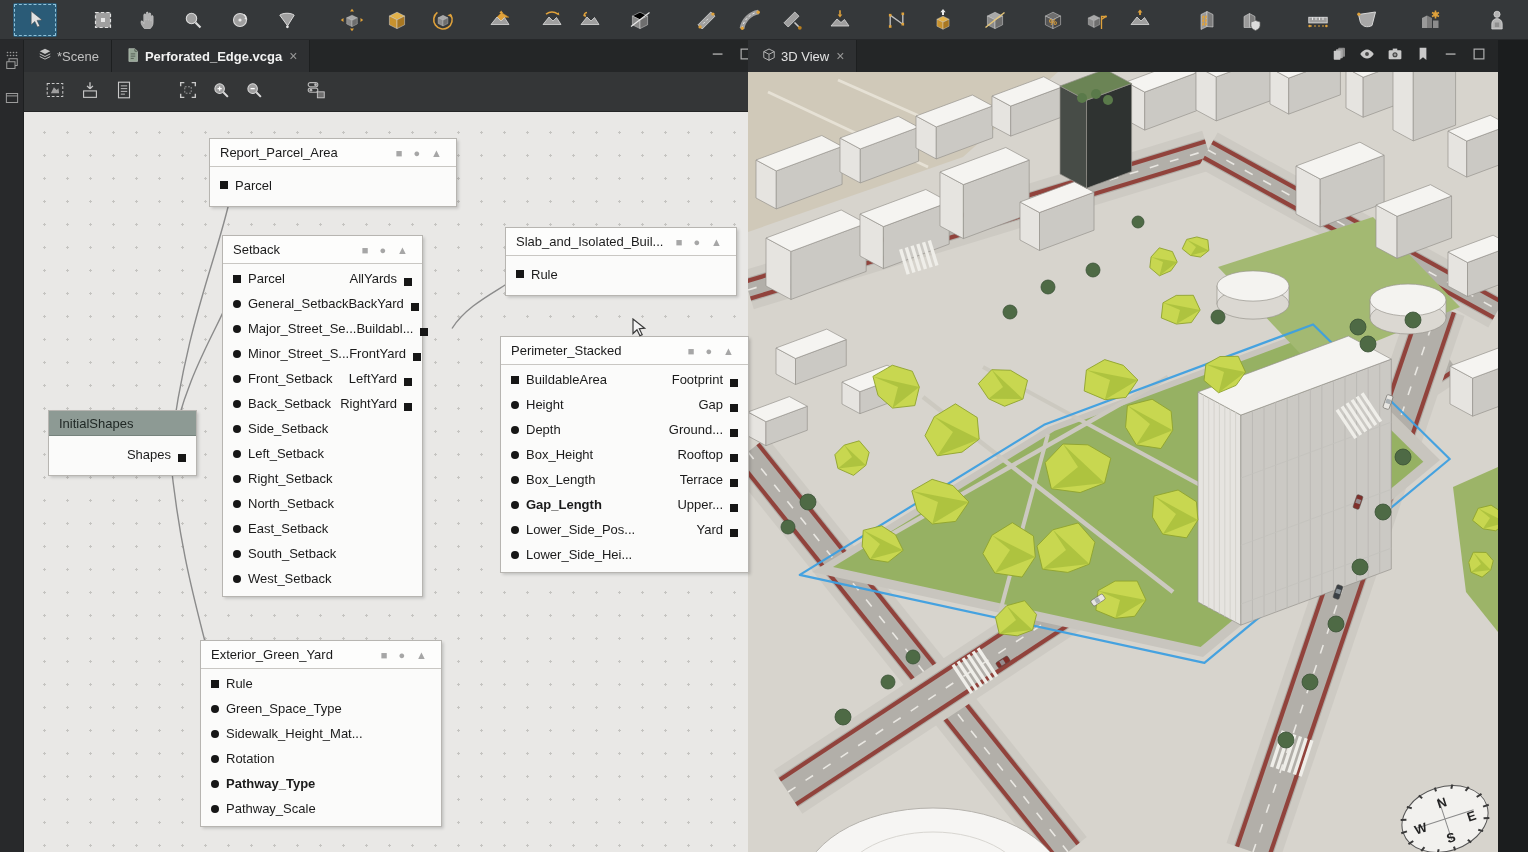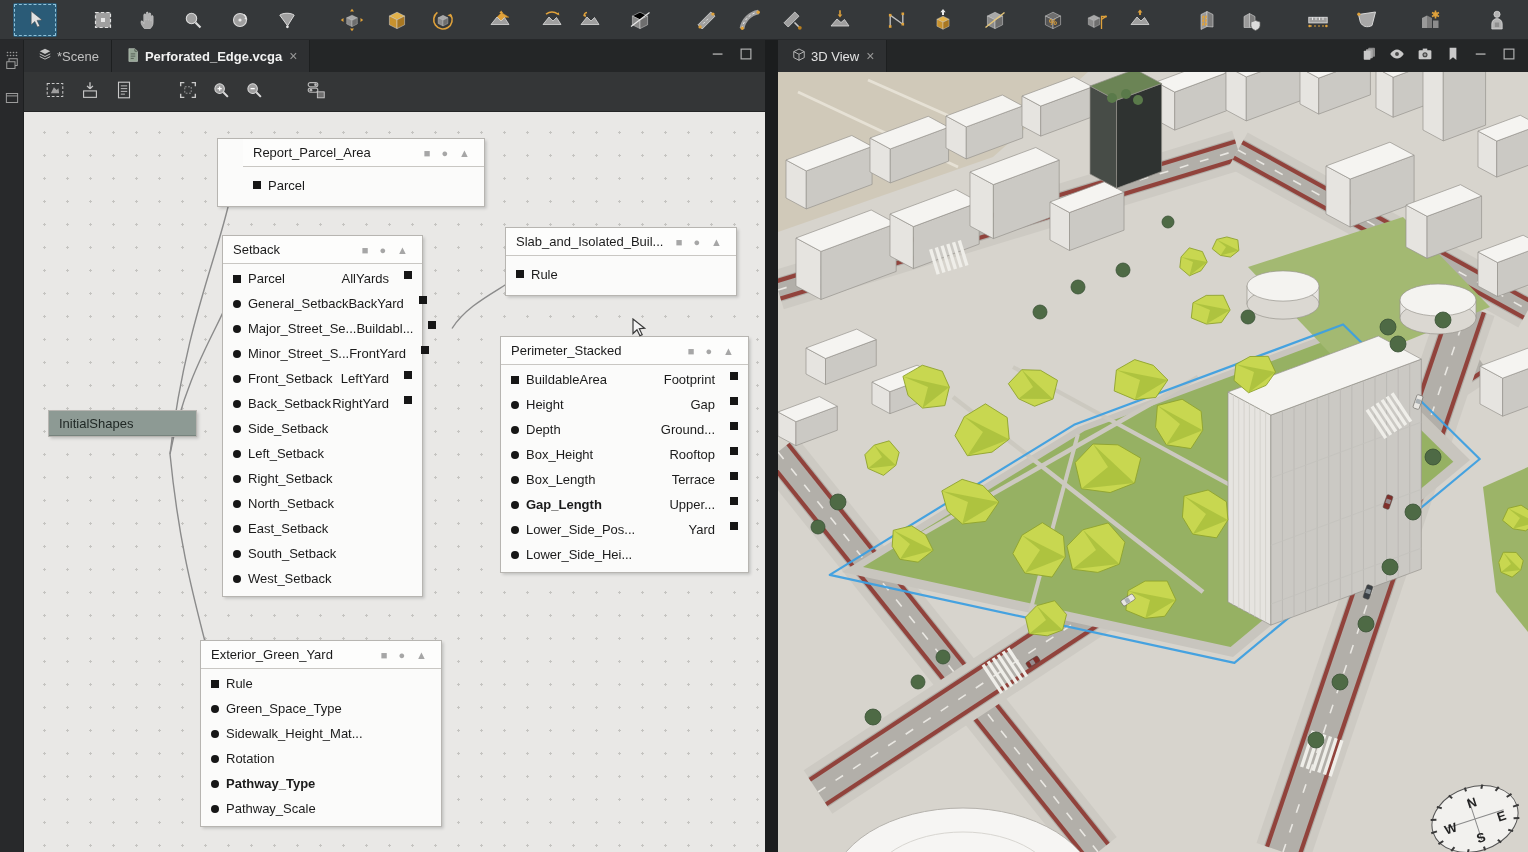--- a/index.html
+++ b/index.html
@@ -46,32 +46,32 @@
   .gnode .nhdr { display:flex; align-items:center; height:28px; padding:0 10px;
     border-bottom:1px solid #c9c7c3; background:#fdfdfc; }
   .gnode .nhdr .ntitle { white-space:nowrap; overflow:hidden; }
   .gnode .nhdr .nshapes { margin-left:auto; color:#a6a6a6; font-size:11px; letter-spacing:4px; padding-left:10px; }
   .gnode.initial .nhdr { background:#8d9a94; border-bottom:1px solid #76837d; height:25px; color:#202825; }
   .gnode .nbody { padding:2px 0 5px 0; }
   .row { display:flex; align-items:center; height:25px; padding:0 10px; white-space:nowrap; }
   .row.tall { height:32px; }
   .bullet { width:8px; height:8px; background:#161616; flex:0 0 8px; margin-right:7px; }
   .bullet.circle { border-radius:50%; }
-  .rgroup { margin-left:auto; display:flex; align-items:flex-start;gap:8px; }
+  .rgroup { margin-left:auto; display:flex; align-items:flex-end; }
   .rlbl { margin-right:7px; }
   .rport { width:8px; height:8px; background:#161616; flex:0 0 8px; }
   .bold { font-weight:bold; }
 
   #canvas-cursor { position:absolute; z-index:3; }
 
   
   #divider { position:absolute; left:765px; top:40px; width:13px; height:812px; background:#1b1d1e; cursor:col-resize; }
 
   
-  #view-panel { position:absolute; left:778px; top:40px; width:750px; height:812px; background:#242627; }
+  #view-panel { position:absolute; left:748px; top:40px; width:750px; height:812px; background:#242627; }
   #viewport { position:relative; width:750px; height:780px; overflow:hidden; background:#d7d4cd; cursor:grab; }
   #viewport svg { display:block; }
 </style>
 </head>
 <body>
 
 <div id="app">
 
   <div id="main-toolbar">
       <div class="tool active" style="left: 13px;">
@@ -493,22 +493,30 @@
           <path d="M146,342 C161.75,207.5 196.4,140.25 209,73" fill="none" stroke="#8b8b8b" stroke-width="1.4"></path>
           <path d="M146,342 C162.75,254.25 199.6,210.375 213,166.5" fill="none" stroke="#8b8b8b" stroke-width="1.4"></path>
           <path d="M146,342 C157.25,456.75 179,514.125 191,571.5" fill="none" stroke="#8b8b8b" stroke-width="1.4"></path>
           <path d="M428,216.5 C445,189.25 482.4,175.625 496,162" fill="none" stroke="#8b8b8b" stroke-width="1.4"></path>
         </svg>
       <div id="nodes-layer">
           <div class="gnode initial" style="left: 24px; top: 298px; width: 149px;">
             <div class="nhdr">
     <span class="ntitle">InitialShapes</span>
             </div>
-          </div>
-          <div class="gnode" style="left: 193px; top: 26px; width: 268px; padding-left: 25px;">
+            <div class="nbody">
+              <div class="row tall">
+                <span class="rgroup">
+                  <span class="rlbl">Shapes</span>
+                  <span class="rport"></span>
+                </span>
+              </div>
+            </div>
+          </div>
+          <div class="gnode" style="left: 185px; top: 26px; width: 248px;">
             <div class="nhdr">
     <span class="ntitle">Report_Parcel_Area</span>
               <span class="nshapes">■ ● ▲</span>
             </div>
             <div class="nbody">
               <div class="row tall">
                 <span class="bullet square"></span>
                 <span class="lbl">Parcel</span>
               </div>
             </div>

